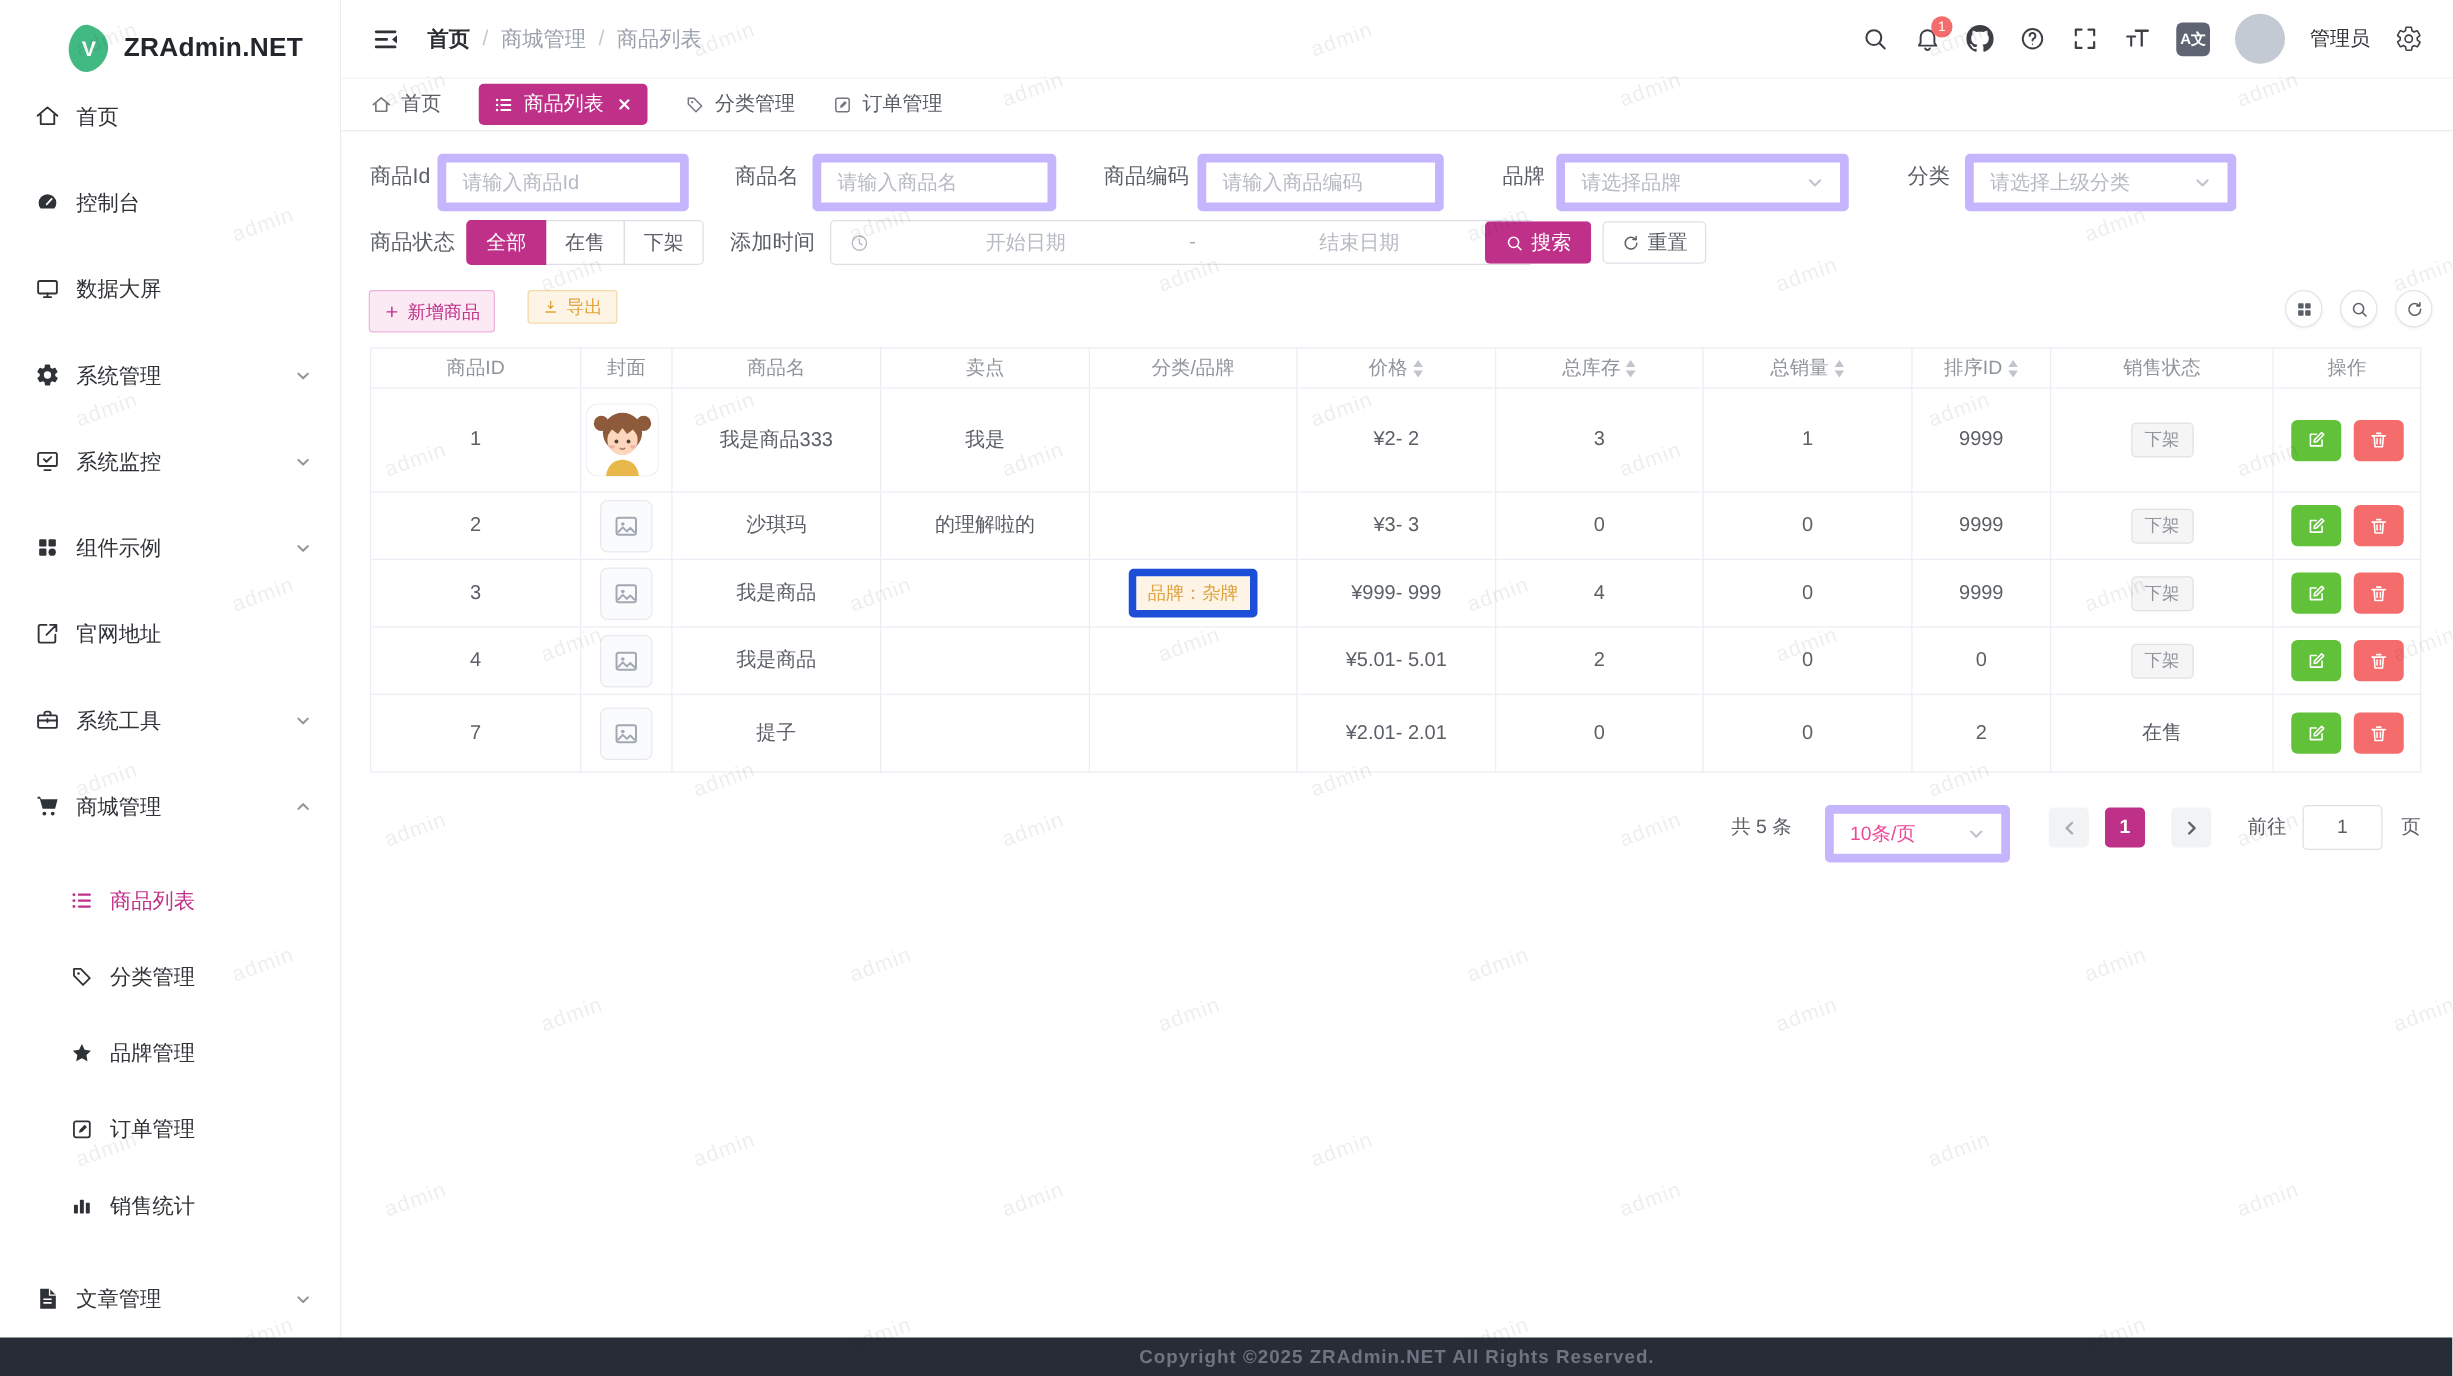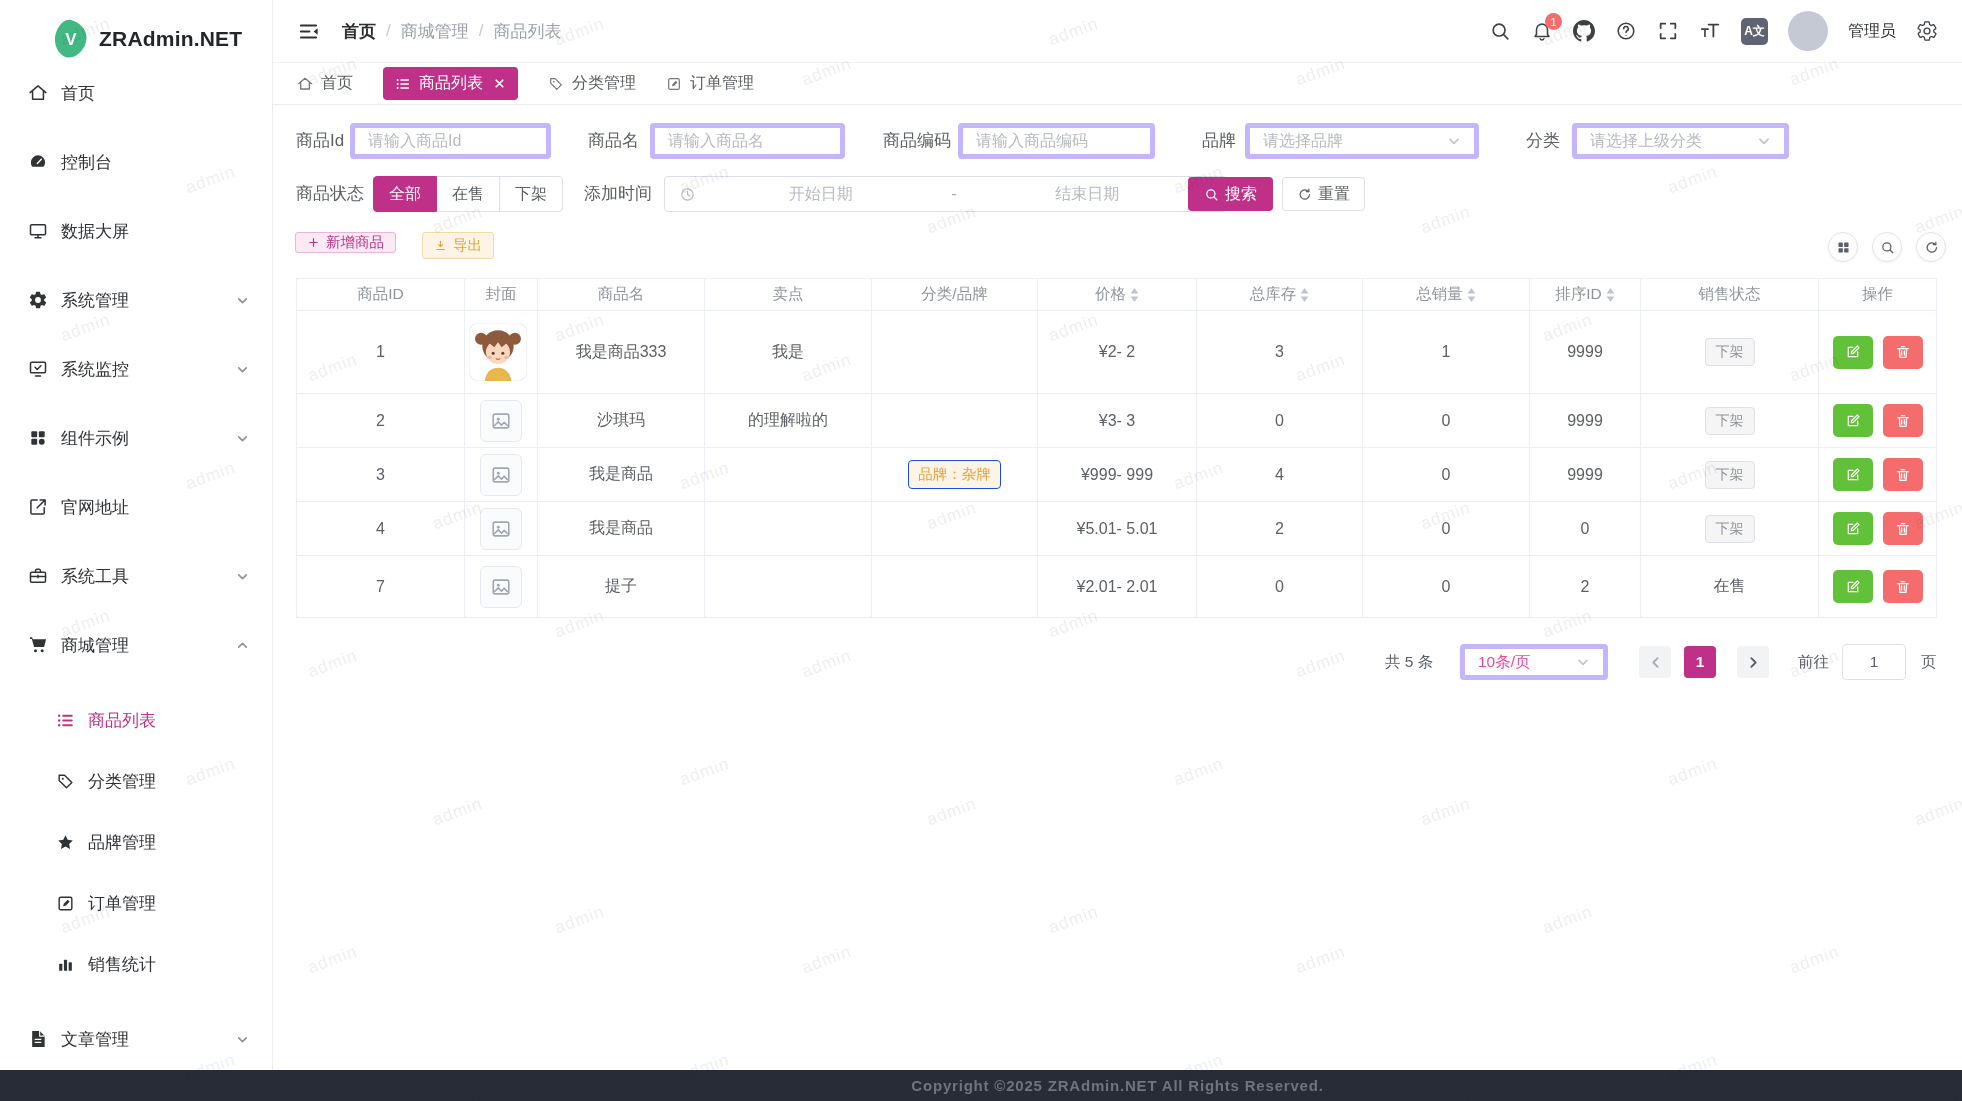--- a/index.html
+++ b/index.html
@@ -50,21 +50,21 @@
           background:#fff;z-index:3}
   .tab{display:flex;align-items:center;gap:8px;font-size:16px;color:#595d64;cursor:pointer}
   .tab .ti{width:16px;height:16px;color:#74777d}
   .tab.active{background:#bf3189;color:#fff;padding:6px 12px;border-radius:4px}
   .tab.active .ti{color:#fff}
   .tab .tclose{width:13px;height:13px;margin-left:2px}
 
   
   .content{position:absolute;left:273px;top:105px;right:0;bottom:31px;background:#fff;z-index:1}
   .flabel{position:absolute;line-height:36px;font-size:17px;color:#5b5f66}
-  .inp{position:absolute;height:36px;border:5px solid #c4b5fd;border-radius:4px;background:#fff;
+  .inp{position:absolute;height:46px;border:7px solid #c4b5fd;border-radius:4px;background:#fff;
        display:flex;align-items:center;padding:0 13px;font-size:16px;color:#b6bac2;cursor:text}
   .sel{cursor:pointer}
   .sel .sarr{margin-left:auto;width:14px;height:14px;color:#c0c4cc}
   .rgroup{position:absolute;display:flex}
   .rg-btn{height:36px;padding:0 15px;border:1px solid #dcdfe6;background:#fff;display:flex;
           align-items:center;font-size:16px;color:#5b5f66;margin-left:-1px;cursor:pointer}
   .rg-btn:first-child{border-radius:4px 0 0 4px;margin-left:0}
   .rg-btn:last-child{border-radius:0 4px 4px 0}
   .rg-btn.on{background:#bf3189;border-color:#bf3189;color:#fff;z-index:1}
   .range{position:absolute;height:36px;border:1px solid #dcdfe6;border-radius:4px;background:#fff;
@@ -72,21 +72,21 @@
   .range .rph{flex:1;text-align:center}
   .range .rsep{padding:0 6px;color:#a8abb2}
   .range .cki{width:17px;height:17px;color:#b6bac2}
   .btn{display:flex;align-items:center;justify-content:center;gap:6px;border-radius:4px;
        cursor:pointer;border:1px solid transparent}
   .btn-search{position:absolute;height:34px;padding:0 15px;background:#bf3189;color:#fff;font-size:16px}
   .btn-search .bi{width:15px;height:15px;color:#fff}
   .btn-reset{position:absolute;height:34px;padding:0 14px;background:#fff;border-color:#dcdfe6;
              color:#5b5f66;font-size:16px}
   .btn-reset .bi{width:15px;height:15px;color:#5b5f66}
-  .btn-add{position:absolute;height:21px;padding:0 11px;background:#fbe9f4;border-color:#eeb3d9;
+  .btn-add{position:absolute;height:34px;padding:0 11px;background:#fbe9f4;border-color:#eeb3d9;
            color:#bf3189;font-size:14.5px;border-radius:3px}
   .btn-add .bi{width:13px;height:13px}
   .btn-export{position:absolute;height:27px;padding:0 11px;background:#fdf4e6;border-color:#f3d8a8;
               color:#e0a23c;font-size:14.5px;border-radius:3px}
   .btn-export .bi{width:13px;height:13px}
   .circle-btn{position:absolute;width:30px;height:30px;border-radius:50%;background:#fff;
               border:1px solid #e2e5ea;box-shadow:0 1px 3px rgba(0,0,0,.06);display:flex;
               align-items:center;justify-content:center;color:#5b5f66;cursor:pointer}
   .circle-btn svg{width:15px;height:15px}
 
@@ -96,21 +96,21 @@
   .grid th,.grid td{border:1px solid #ebeef5;text-align:center;vertical-align:middle;overflow:hidden}
   .grid th{height:32px;font-size:15.5px;font-weight:500;color:#8f949b;padding:0}
   .grid td{font-size:16px;color:#5b5f66;padding:4px}
   .th-in{display:flex;align-items:center;justify-content:center;gap:4px}
   .sorts{display:inline-flex;flex-direction:column;gap:2px}
   tr.r-big td{height:83px}
   tr.r-std td{height:54px}
   tr.r-last td{height:62px}
   .badge-info{display:inline-block;background:#f5f5f6;border:1px solid #dfe1e6;color:#8f949b;
               font-size:14px;padding:4px 10px;border-radius:4px}
-  .tag-warn{display:inline-block;background:#fdf4e6;border:1px solid #1d4ed8;color:#e0a23c;
+  .tag-warn{display:inline-block;background:#fdf4e6;border:6px solid #1d4ed8;color:#e0a23c;
             font-size:14.5px;padding:4px 9px;border-radius:4px}
   .ph-box{width:42px;height:42px;border:1px solid #e7e9ee;background:#fafbfc;border-radius:6px;
           display:inline-flex;align-items:center;justify-content:center;color:#a2a8b3}
   .ph-box svg{width:22px;height:22px}
   .act-btn{display:inline-flex;width:40px;height:33px;border-radius:5px;align-items:center;
            justify-content:center;border:none;cursor:pointer;margin:0 5px;vertical-align:middle}
   .act-btn svg{width:16px;height:16px}
   .act-edit{background:#61c23a}
   .act-del{background:#f56c6c}
   .avatar-girl{width:58px;height:58px;border-radius:8px;vertical-align:middle}

